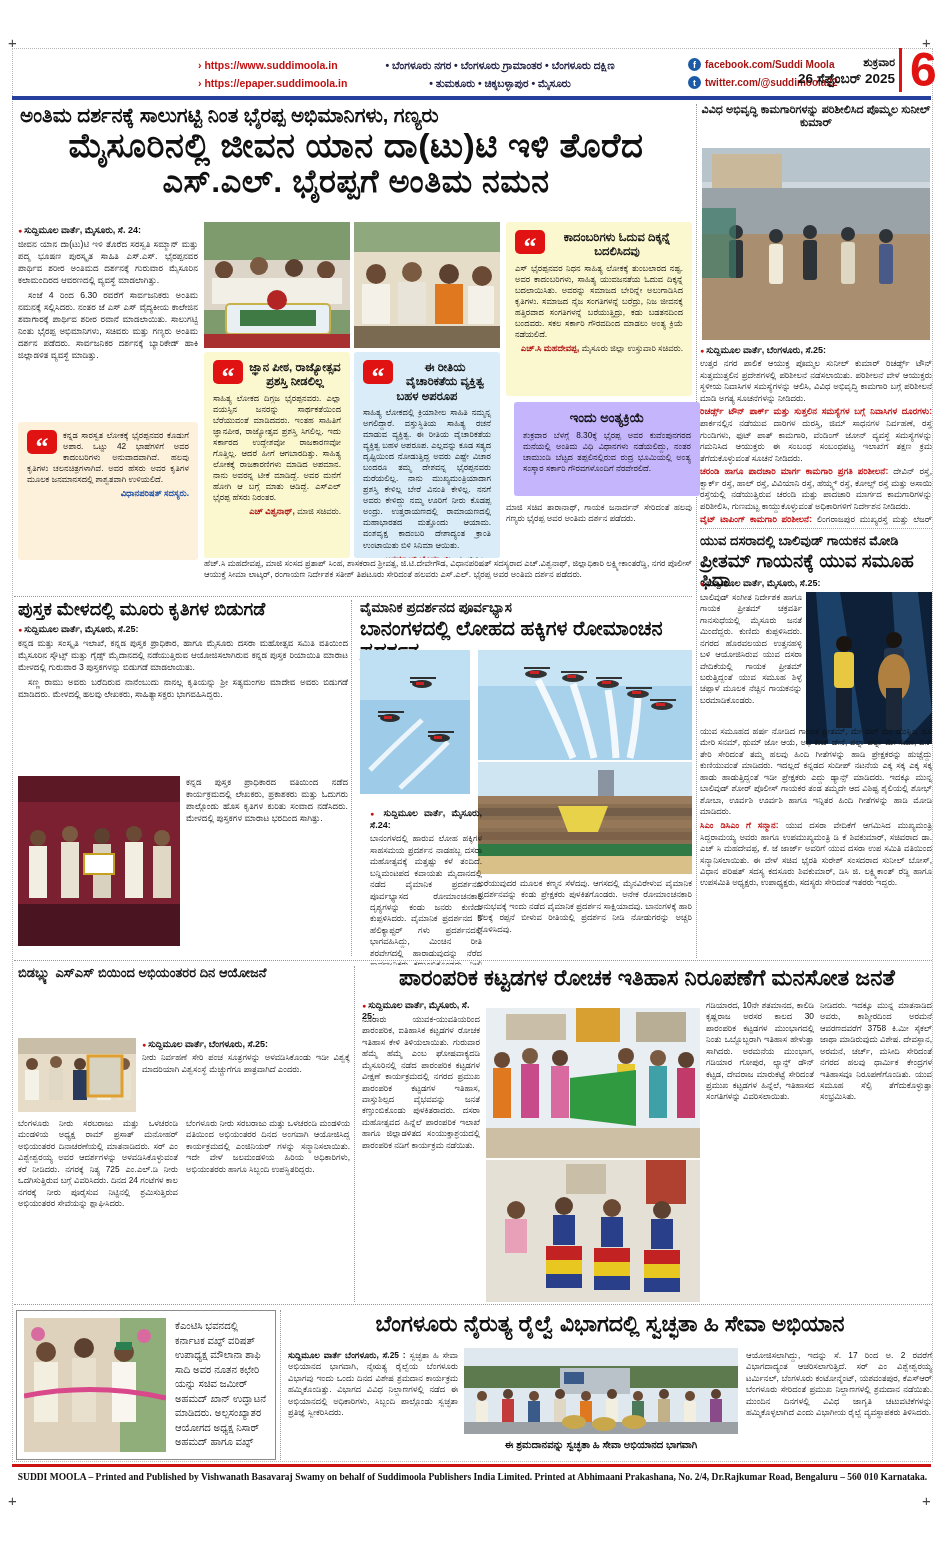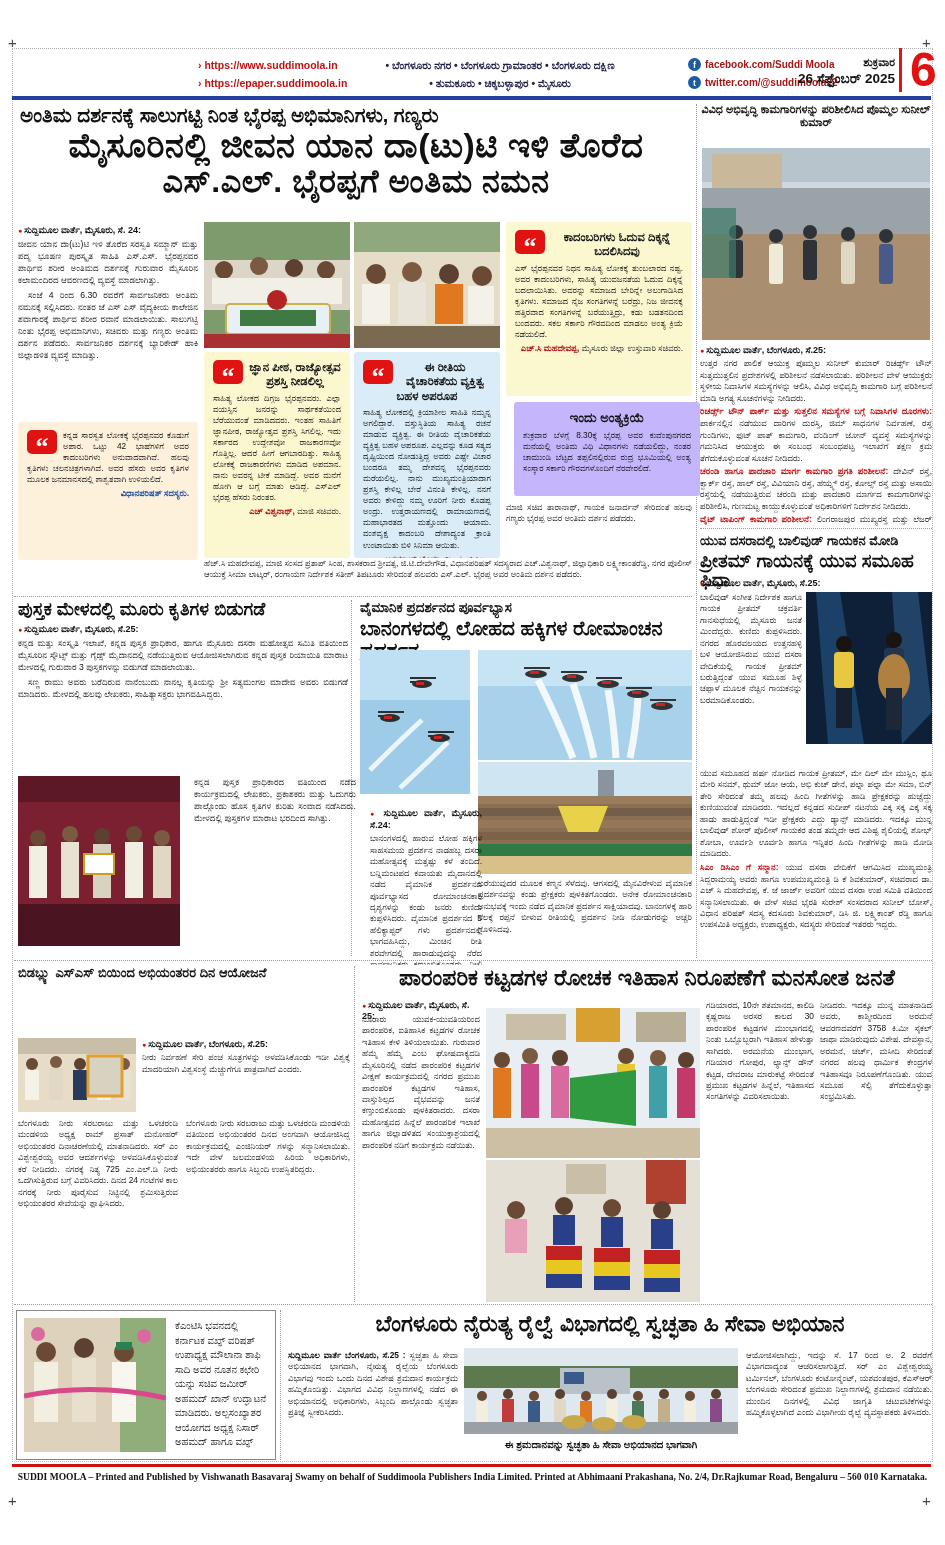--- a/index.html
+++ b/index.html
@@ -242,21 +242,21 @@
       <circle cx="38" cy="52" r="8" fill="#1a1410"></circle>
       <rect x="28" y="60" width="20" height="36" rx="4" fill="#e8c840"></rect>
       <rect x="30" y="96" width="16" height="40" fill="#16202e"></rect>
       <circle cx="88" cy="48" r="8" fill="#1a1410"></circle>
       <rect x="78" y="56" width="20" height="40" rx="4" fill="#24364e"></rect>
       <ellipse cx="88" cy="86" rx="16" ry="24" fill="#b08040"></ellipse>
       <rect x="80" y="96" width="16" height="42" fill="#1c2838"></rect>
     </svg>
   </div>
 
-  <div class="abs sm j ovh" style="left:700px;top:768px;width:232px;height:206px;">
+  <div class="abs sm j ovh" style="left:700px;top:726px;width:232px;height:206px;">
     <p class="noind" style="margin:0 0 3px 0;">ಯುವ ಸಮೂಹದ ಹರ್ಷ ನೋಡಿದ ಗಾಯಕ ಪ್ರೀತಮ್, ಮೇ ದಿಲ್ ಮೇ ಮುಸ್ಲಿಂ, ಥೂ ಮೇರಿ ಸನಮ್, ಥುಮ್ ಜೋ ಆಯೆ, ಅಭಿ ಕುಚ್ ಡೇನೆ, ಪಲ್ನಾ ಪಲ್ನಾ ಮೇ ಸಮಾ, ಬಿನ್ ತೇರಿ ಸೇರಿದಂತೆ ತಮ್ಮ ಹಲವು ಹಿಂದಿ ಗೀತೆಗಳನ್ನು ಹಾಡಿ ಪ್ರೇಕ್ಷಕರನ್ನು ಹುಚ್ಚೆದ್ದು ಕುಣಿಯುವಂತೆ ಮಾಡಿದರು. ಇದಲ್ಲದೆ ಕನ್ನಡದ ಸುದೀಪ್ ನಟನೆಯ ಎಕ್ಕ ಸಕ್ಕ ಎಕ್ಕ ಸಕ್ಕ ಹಾಡು ಹಾಡುತ್ತಿದ್ದಂತೆ ಇಡೀ ಪ್ರೇಕ್ಷಕರು ಎದ್ದು ಡ್ಯಾನ್ಸ್ ಮಾಡಿದರು. ಇದಕ್ಕೂ ಮುನ್ನ ಬಾಲಿವುಡ್ ಶೋರ್ ಪೊಲೀಸ್ ಗಾಯಕರ ತಂಡ ತಮ್ಮದೇ ಆದ ವಿಶಿಷ್ಟ ಶೈಲಿಯಲ್ಲಿ ಶೋಭ್ ಶೋಬಾ, ಊರ್ವಶಿ ಊರ್ವಶಿ ಹಾಗೂ ಇನ್ನಿತರ ಹಿಂದಿ ಗೀತೆಗಳನ್ನು ಹಾಡಿ ಮೋಡಿ ಮಾಡಿದರು.</p>
     <p style="margin:0;text-indent:0;">
       <span class="subhead">ಸಿಎಂ ಡಿಸಿಎಂ ಗೆ ಸನ್ಮಾನ:</span>
       <span>ಯುವ ದಸರಾ ವೇದಿಕೆಗೆ ಆಗಮಿಸಿದ ಮುಖ್ಯಮಂತ್ರಿ ಸಿದ್ದರಾಮಯ್ಯ ಅವರು ಹಾಗೂ ಉಪಮುಖ್ಯಮಂತ್ರಿ ಡಿ ಕೆ ಶಿವಕುಮಾರ್, ಸಚಿವರಾದ ಡಾ. ಎಚ್ ಸಿ ಮಹದೇವಪ್ಪ, ಕೆ. ಜೆ ಜಾರ್ಜ್ ಅವರಿಗೆ ಯುವ ದಸರಾ ಉಪ ಸಮಿತಿ ವತಿಯಿಂದ ಸನ್ಮಾನಿಸಲಾಯಿತು. ಈ ವೇಳೆ ಸಚಿವ ಭೈರತಿ ಸುರೇಶ್ ಸಂಸದರಾದ ಸುನೀಲ್ ಬೋಸ್, ವಿಧಾನ ಪರಿಷತ್ ಸದಸ್ಯ ಕದಸೂರು ಶಿವಕುಮಾರ್, ಡಿಸಿ ಜಿ. ಲಕ್ಷ್ಮಿಕಾಂತ್ ರೆಡ್ಡಿ ಹಾಗೂ ಉಪಸಮಿತಿ ಅಧ್ಯಕ್ಷರು, ಉಪಾಧ್ಯಕ್ಷರು, ಸದಸ್ಯರು ಸೇರಿದಂತೆ ಇತರರು ಇದ್ದರು.</span>
     </p>
   </div>
 
   <div class="abs doth" style="left:14px;top:596px;width:678px;"></div>
   <div class="abs dotv" style="left:351px;top:600px;height:356px;"></div>
 
@@ -280,21 +280,21 @@
           <rect x="75" y="68" width="18" height="54" fill="#d8d2be"></rect>
         <circle cx="116" cy="58" r="8" fill="#6a4a34"></circle>
           <rect x="107" y="66" width="18" height="56" fill="#f2eee2"></rect>
         <circle cx="144" cy="62" r="8" fill="#7a5a40"></circle>
           <rect x="135" y="70" width="18" height="52" fill="#e0d8c4"></rect>
       </g>
       <rect x="66" y="78" width="30" height="20" fill="#ffffff" stroke="#c8a020" stroke-width="2"></rect>
       <rect y="128" width="162" height="42" fill="#4a1420"></rect>
     </svg>
   </div>
-  <div class="abs body j ovh" style="left:186px;top:776px;width:162px;height:170px;margin-left:8px;">
+  <div class="abs body j ovh" style="left:186px;top:776px;width:162px;height:170px;">
     <p class="noind">ಕನ್ನಡ ಪುಸ್ತಕ ಪ್ರಾಧಿಕಾರದ ವತಿಯಿಂದ ನಡೆದ ಕಾರ್ಯಕ್ರಮದಲ್ಲಿ ಲೇಖಕರು, ಪ್ರಕಾಶಕರು ಮತ್ತು ಓದುಗರು ಪಾಲ್ಗೊಂಡು ಹೊಸ ಕೃತಿಗಳ ಕುರಿತು ಸಂವಾದ ನಡೆಸಿದರು. ಮೇಳದಲ್ಲಿ ಪುಸ್ತಕಗಳ ಮಾರಾಟ ಭರದಿಂದ ಸಾಗಿತ್ತು.</p>
   </div>
 
   <div class="abs kick2" style="left:360px;top:600px;width:330px;">ವೈಮಾನಿಕ ಪ್ರದರ್ಶನದ ಪೂರ್ವಭ್ಯಾಸ</div>
   <div class="abs h2mid" style="left:360px;top:617px;width:332px;">ಬಾನಂಗಳದಲ್ಲಿ ಲೋಹದ ಹಕ್ಕಿಗಳ  ರೋಮಾಂಚನ ಪ್ರದರ್ಶನ</div>
 
   <div class="ph" style="left:360px;top:650px;width:110px;height:144px;">
     <svg viewBox="0 0 110 144" preserveAspectRatio="none">
       <rect width="110" height="144" fill="#9ecbe8"></rect>
       <rect width="110" height="50" fill="#bfe0f2"></rect>

